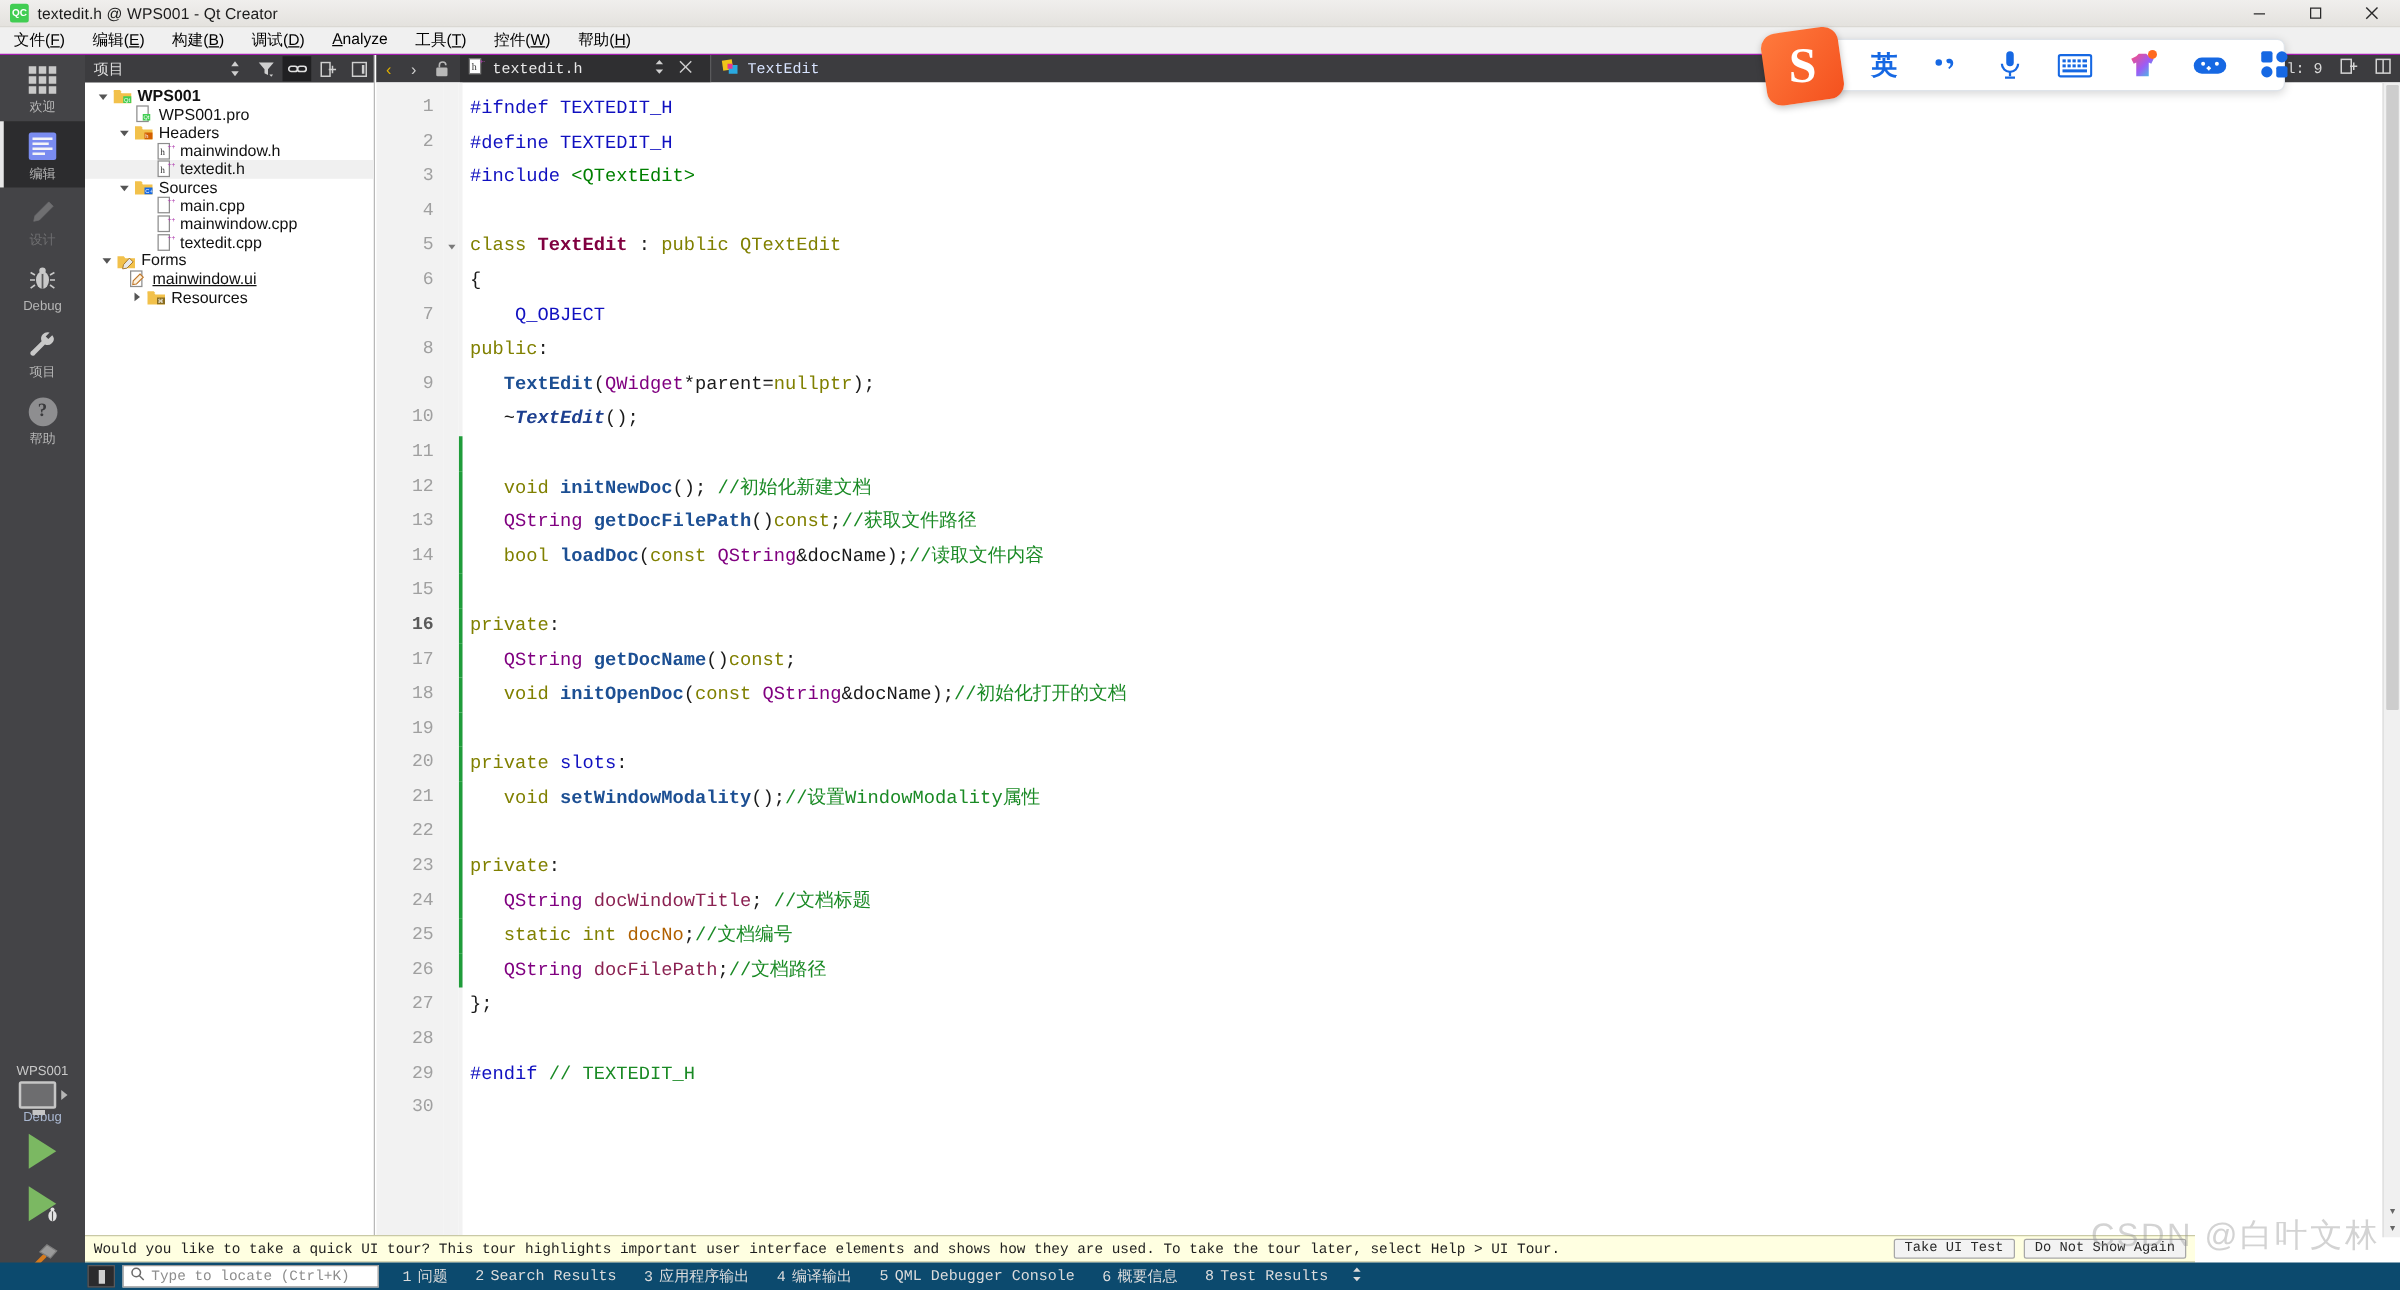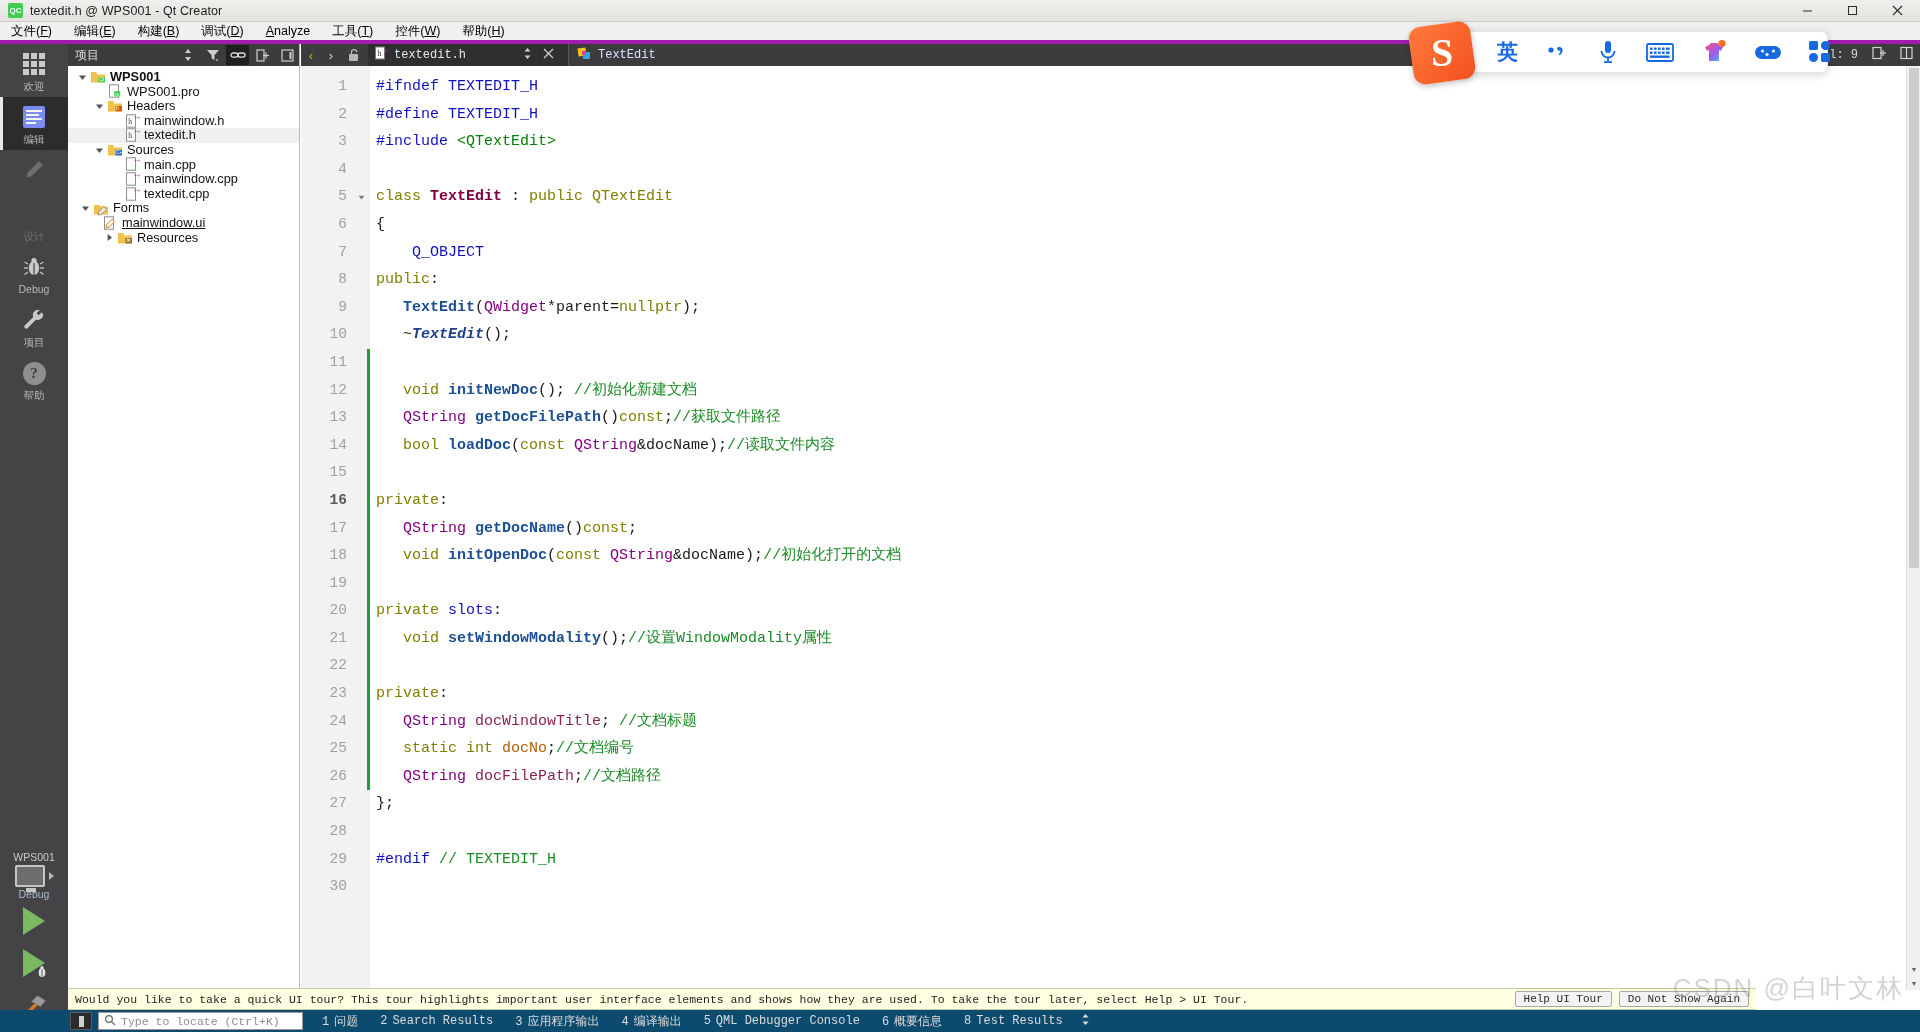--- a/index.html
+++ b/index.html
@@ -28,42 +28,42 @@
   .tb-btns { margin-left:auto; display:flex; height:22px; }
   .tb-btn {
     width:45px; height:22px; display:flex; align-items:center; justify-content:center;
     font-size:12px; color:#2a2a2a;
   }
   .tb-btn svg { display:block; }
 
   
   .menubar {
     position:absolute; left:0; top:22px; width:1920px; height:22px;
-    background:#f0f0f0; display:flex; align-items:center;
-    border-bottom:4px solid #a21caf;
+    background:#f0f0f0; display:flex; 
+    border-bottom:1px solid #a21caf;
     font-size:12.5px; color:#000;
   }
   .menu-item { padding:2px 11px; cursor:default; white-space:nowrap; }
   .menu-item u { text-decoration:underline; }
 
   
   .modebar {
     position:absolute; left:0; top:44px; width:68px; height:988px;
     background:#444447; display:flex; flex-direction:column; align-items:center;
   }
   .mode {
     width:68px; padding:7px 0 5px 0; display:flex; flex-direction:column;
     align-items:center; position:relative; color:#b6b6b6;
     font-size:10.5px; font-family:"Liberation Sans",sans-serif;
   }
   .mode.active { background:#2c2c2e; }
   .mode.active::before {
     content:""; position:absolute; left:0; top:0; bottom:0; width:3px; background:#e8e8e8;
   }
-  .mode.disabled { color:#6f6f71;gap:44px; }
+  .mode.disabled { color:#6f6f71; }
   .mode .glyph { height:26px; display:flex; align-items:center; justify-content:center; margin-bottom:3px; }
   .mode .lbl { line-height:12px; }
   .grid9 { display:grid; grid-template-columns:repeat(3,6px); grid-template-rows:repeat(3,6px); gap:2px; }
   .grid9 i { background:#c9c9c9; display:block; }
   .edit-sq {
     width:22px; height:22px; background:#7a8cf0; border-radius:2px;
     display:flex; flex-direction:column; justify-content:center; gap:2px; padding:3px;
   }
   .edit-sq i { height:2px; background:#f4f4f6; display:block; }
   .edit-sq i:nth-child(2){ width:80%; }
@@ -713,21 +713,21 @@
       <div class="vscroll">
         <div class="thumb"></div>
         <div class="arr" style="bottom:14px">▼</div>
         <div class="arr" style="bottom:0">▼</div>
       </div>
     </div>
   </div>
 
   <div class="tourbar">
     <div class="msg">Would you like to take a quick UI tour? This tour highlights important user interface elements and shows how they are used. To take the tour later, select Help &gt; UI Tour.</div>
-    <button class="tourbtn">Help UI Tour</button>
+    <button class="tourbtn">Take UI Test</button>
     <button class="tourbtn">Do Not Show Again</button>
   </div>
 
   <div class="statusbar">
     <div class="sb-toggle">
         <i></i>
       </div>
     <div class="locate">
       <span>
         <svg width="12" height="12" viewBox="0 0 12 12">

